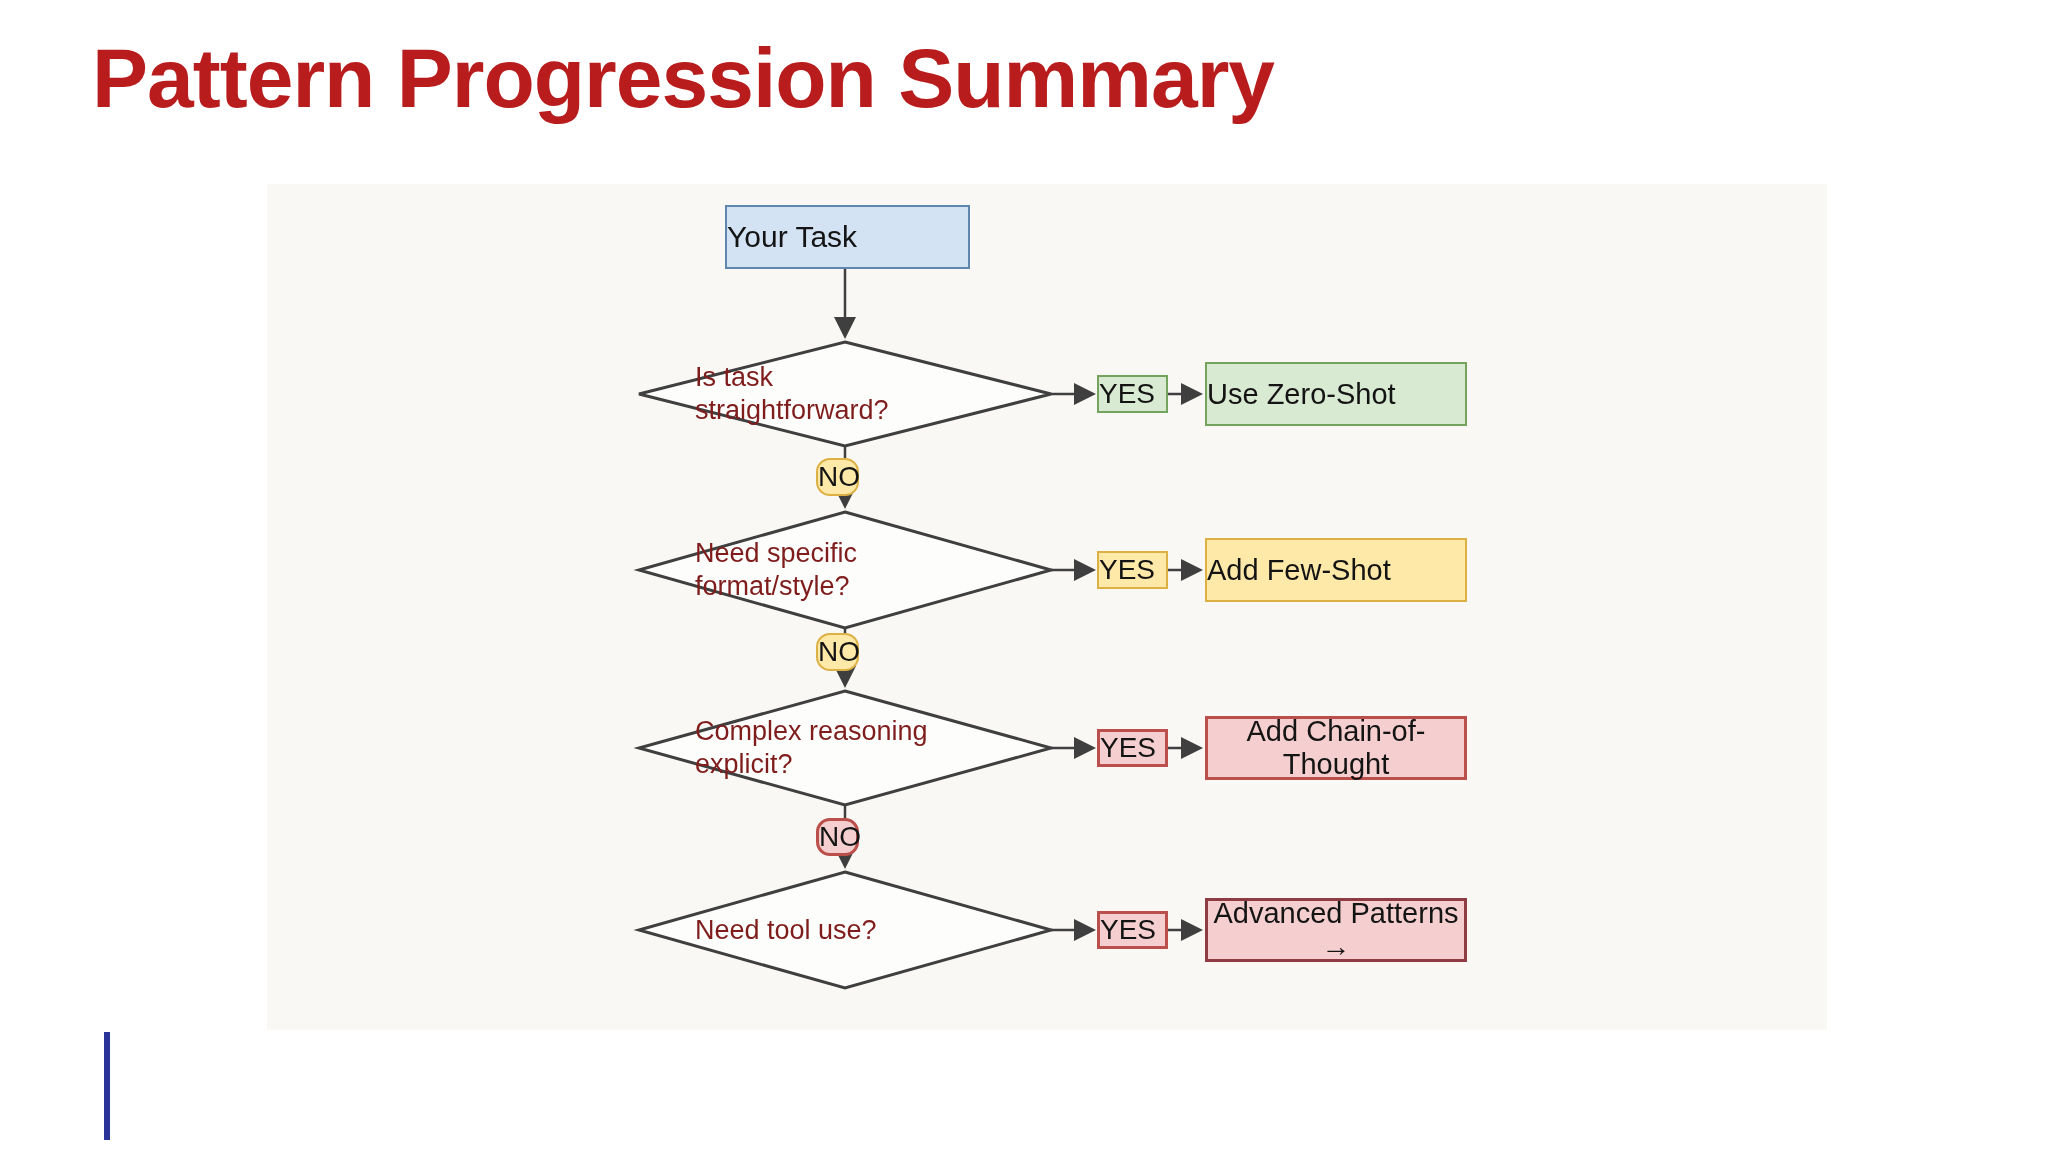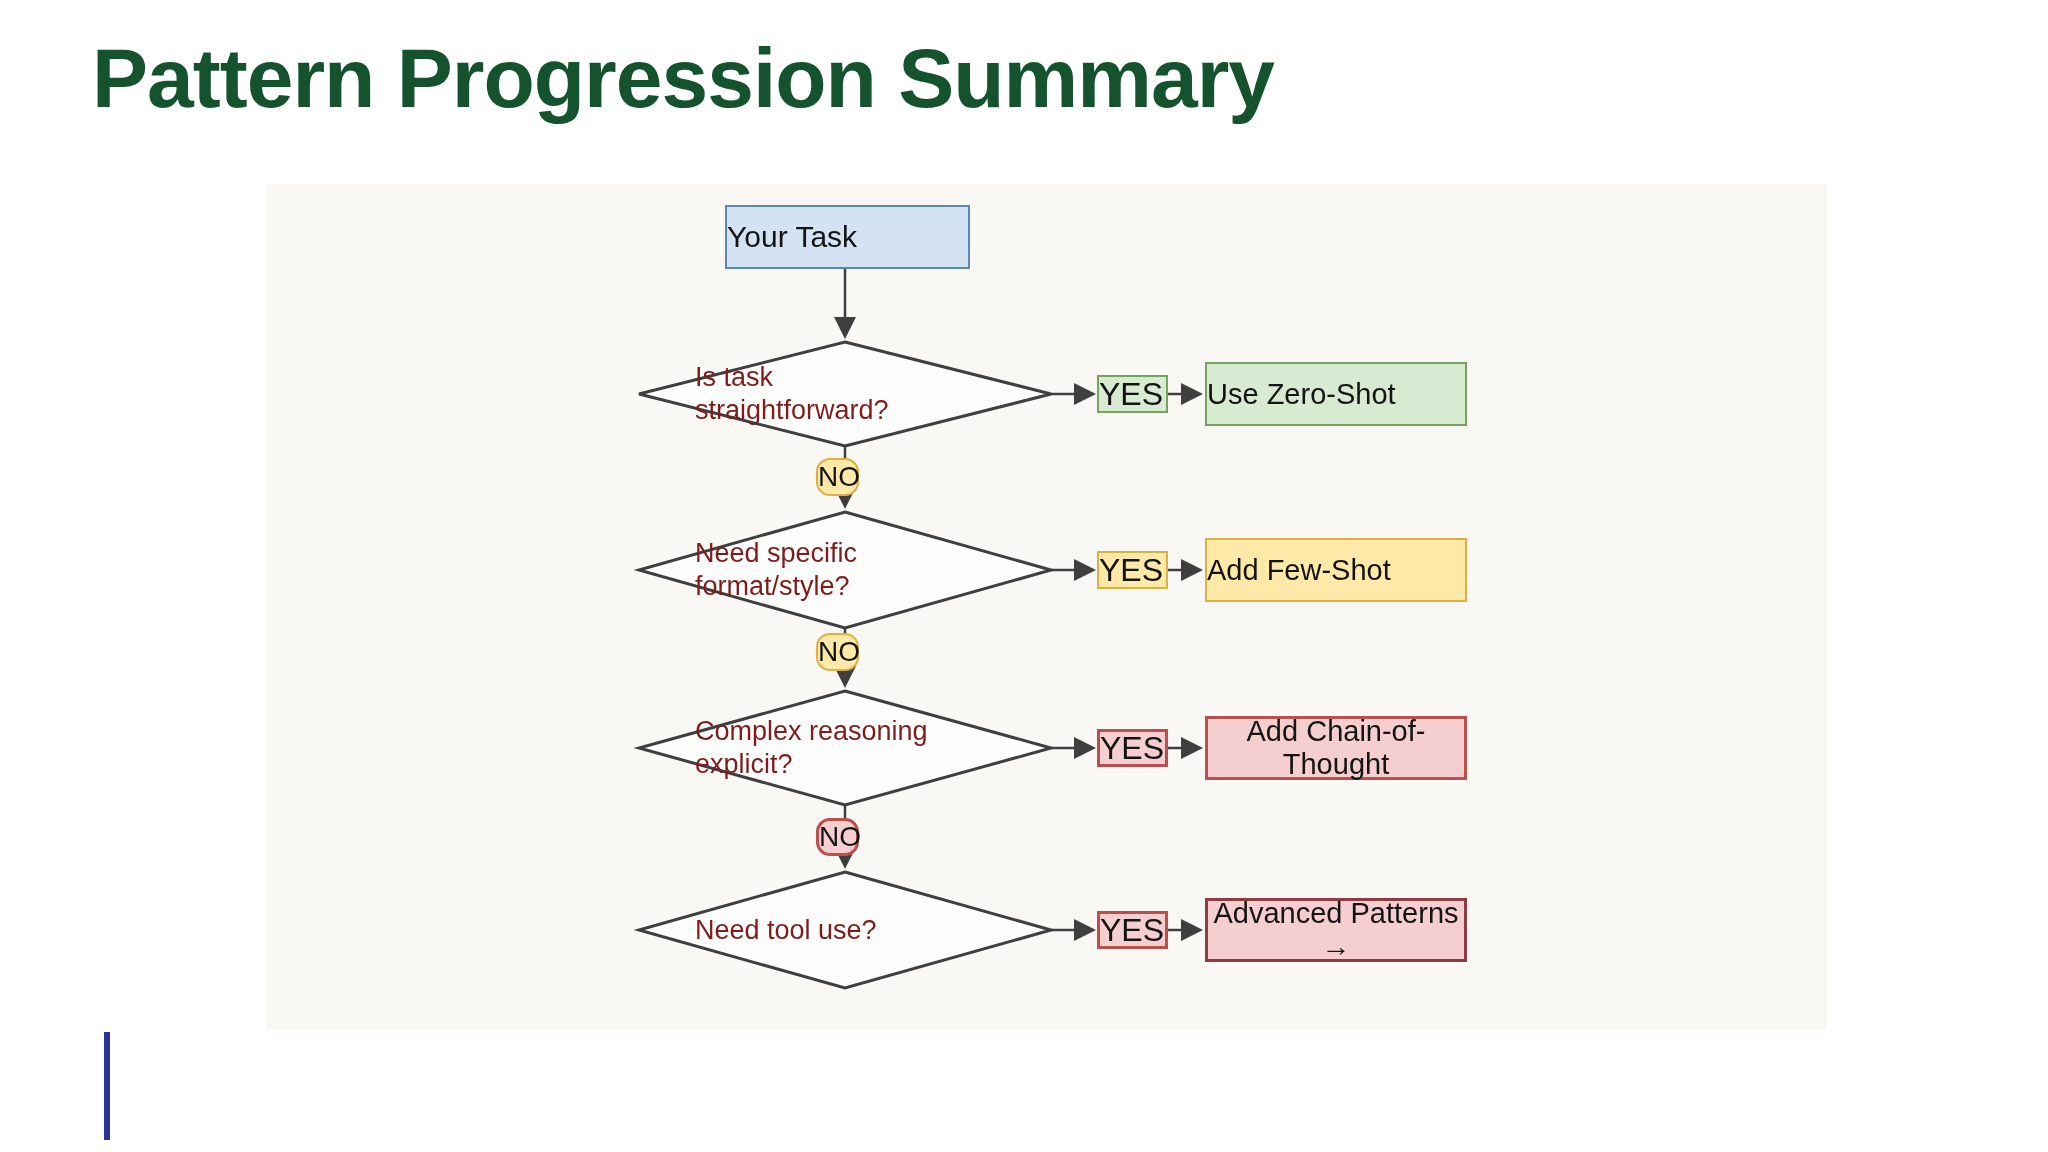--- a/index.html
+++ b/index.html
@@ -1,37 +1,37 @@
 <!DOCTYPE html>
 <html style="--start_fill: #d3e3f4; --start_border: #5d87ad; --green_fill: #d9ead3; --green_border: #74a35e; --yellow_fill: #ffe9a8; --yellow_border: #ddb043; --pink_fill: #f5cfcf; --pink_border: #bb4f4b; --dark_red_border: #8e3b44; --line: #3f3f3f; --accent_bar: #2a3398;"><head>
 <meta charset="utf-8">
 <style>
   * { margin:0; padding:0; box-sizing:border-box; }
   html,body { width:2048px; height:1152px; background:#ffffff; overflow:hidden;
               font-family:"Liberation Sans", sans-serif; }
   .slide { position:relative; width:2048px; height:1152px; background:#ffffff; }
 
   .page-title { position:absolute; left:92px; top:30px; font-size:84px; line-height:1.15;
-                font-weight:bold; letter-spacing:-1px; color:#14532d;
+                font-weight:bold; letter-spacing:-1px; color:#b91c1c;
                 font-family:"Liberation Sans", sans-serif; }
 
   .canvas { position:absolute; left:267px; top:184px; width:1560px; height:846px;
             background:#f9f8f5; }
   .canvas svg { position:absolute; left:0; top:0; }
 
   .diamond { fill:#fdfdfc; stroke:var(--line); stroke-width:3; }
   .conn    { stroke:var(--line); stroke-width:2.5; fill:none; }
 
   .node { position:absolute; display:flex; align-items:center; justify-content:flex-start;
           text-align:center; color:#141414; }
 
   .start  { left:458px; top:21px; width:245px; height:64px; font-size:30px;
             background:var(--start_fill); border:2px solid var(--start_border); }
 
-  .yes    { left:830px; width:71px; height:38px; font-size:32px; }
+  .yes    { left:830px; width:71px; height:38px; font-size:28px; }
   .no     { left:549px; width:43px; height:38px; font-size:28px;border-radius:14px; }
   .result { left:938px; width:262px; height:64px; font-size:29px; }
 
   .green  { background:var(--green_fill);  border:2px solid var(--green_border); }
   .yellow { background:var(--yellow_fill); border:2px solid var(--yellow_border); }
   .pink   { background:var(--pink_fill);   border:3px solid var(--pink_border); }
   .pink-dark { background:var(--pink_fill); border:3px solid var(--dark_red_border); }
 
   .dlabel { position:absolute; left:428px; width:320px; text-align:left; color:#7f1d1d;
             font-size:27px; line-height:33px; white-space:pre-line; }

